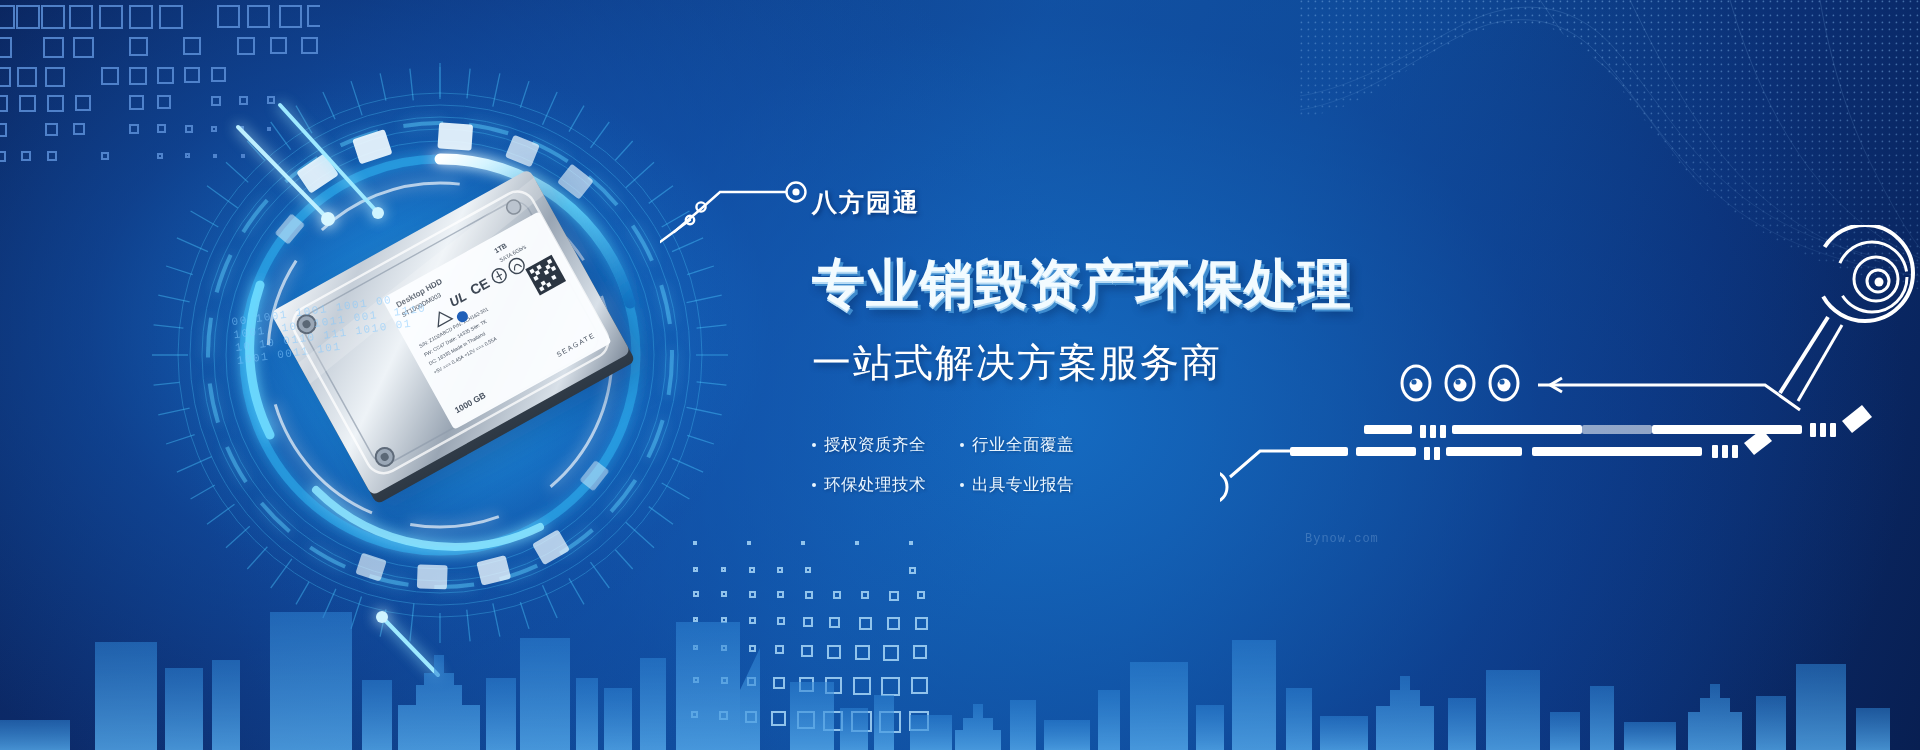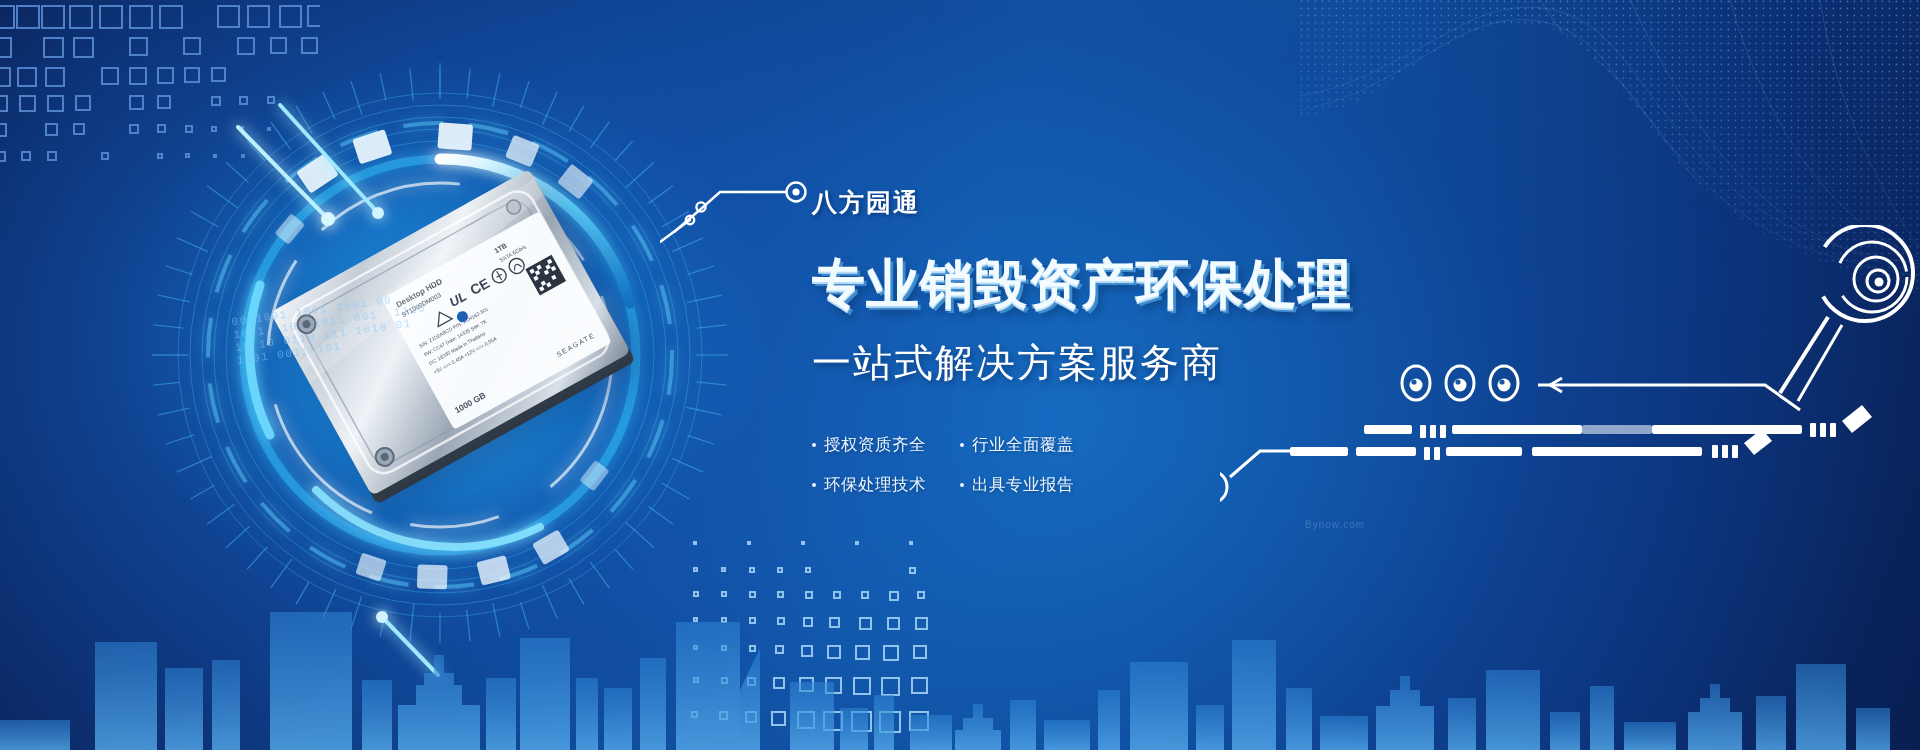--- a/index.html
+++ b/index.html
@@ -87,22 +87,22 @@
     margin-top:44px;
     display:grid;
     grid-template-columns:132px auto;
     row-gap:18px; column-gap:16px;
   }
   .bullet { display:flex; align-items:center; color:#eaf6ff; font-size:16.5px;
             letter-spacing:0.5px; text-shadow:1px 1px 3px rgba(4,28,72,0.45); }
   .bullet .dot { width:4px; height:4px; border-radius:50%; background:#eaf6ff;
                  margin-right:8px; flex:none; }
 
-  .wm { position:absolute; left:1305px; top:519px; font-size:10px;
-        color:rgba(170,205,240,0.28); letter-spacing:1px; }
+  .wm { position:absolute; left:1305px; top:532px; font-size:12px;
+        color:rgba(170,205,240,0.28); letter-spacing:1px;font-family:Liberation Mono, monospace; }
 </style>
 </head>
 <body>
 
 <div class="banner">
 
   <svg class="sq-grid" viewBox="0 0 330 180" preserveAspectRatio="none">
     <g fill="none" stroke="#5b8fd8" stroke-width="2">
       <rect x="6" y="-16" width="22" height="22"></rect>
       <rect x="40" y="-16" width="22" height="22"></rect>

